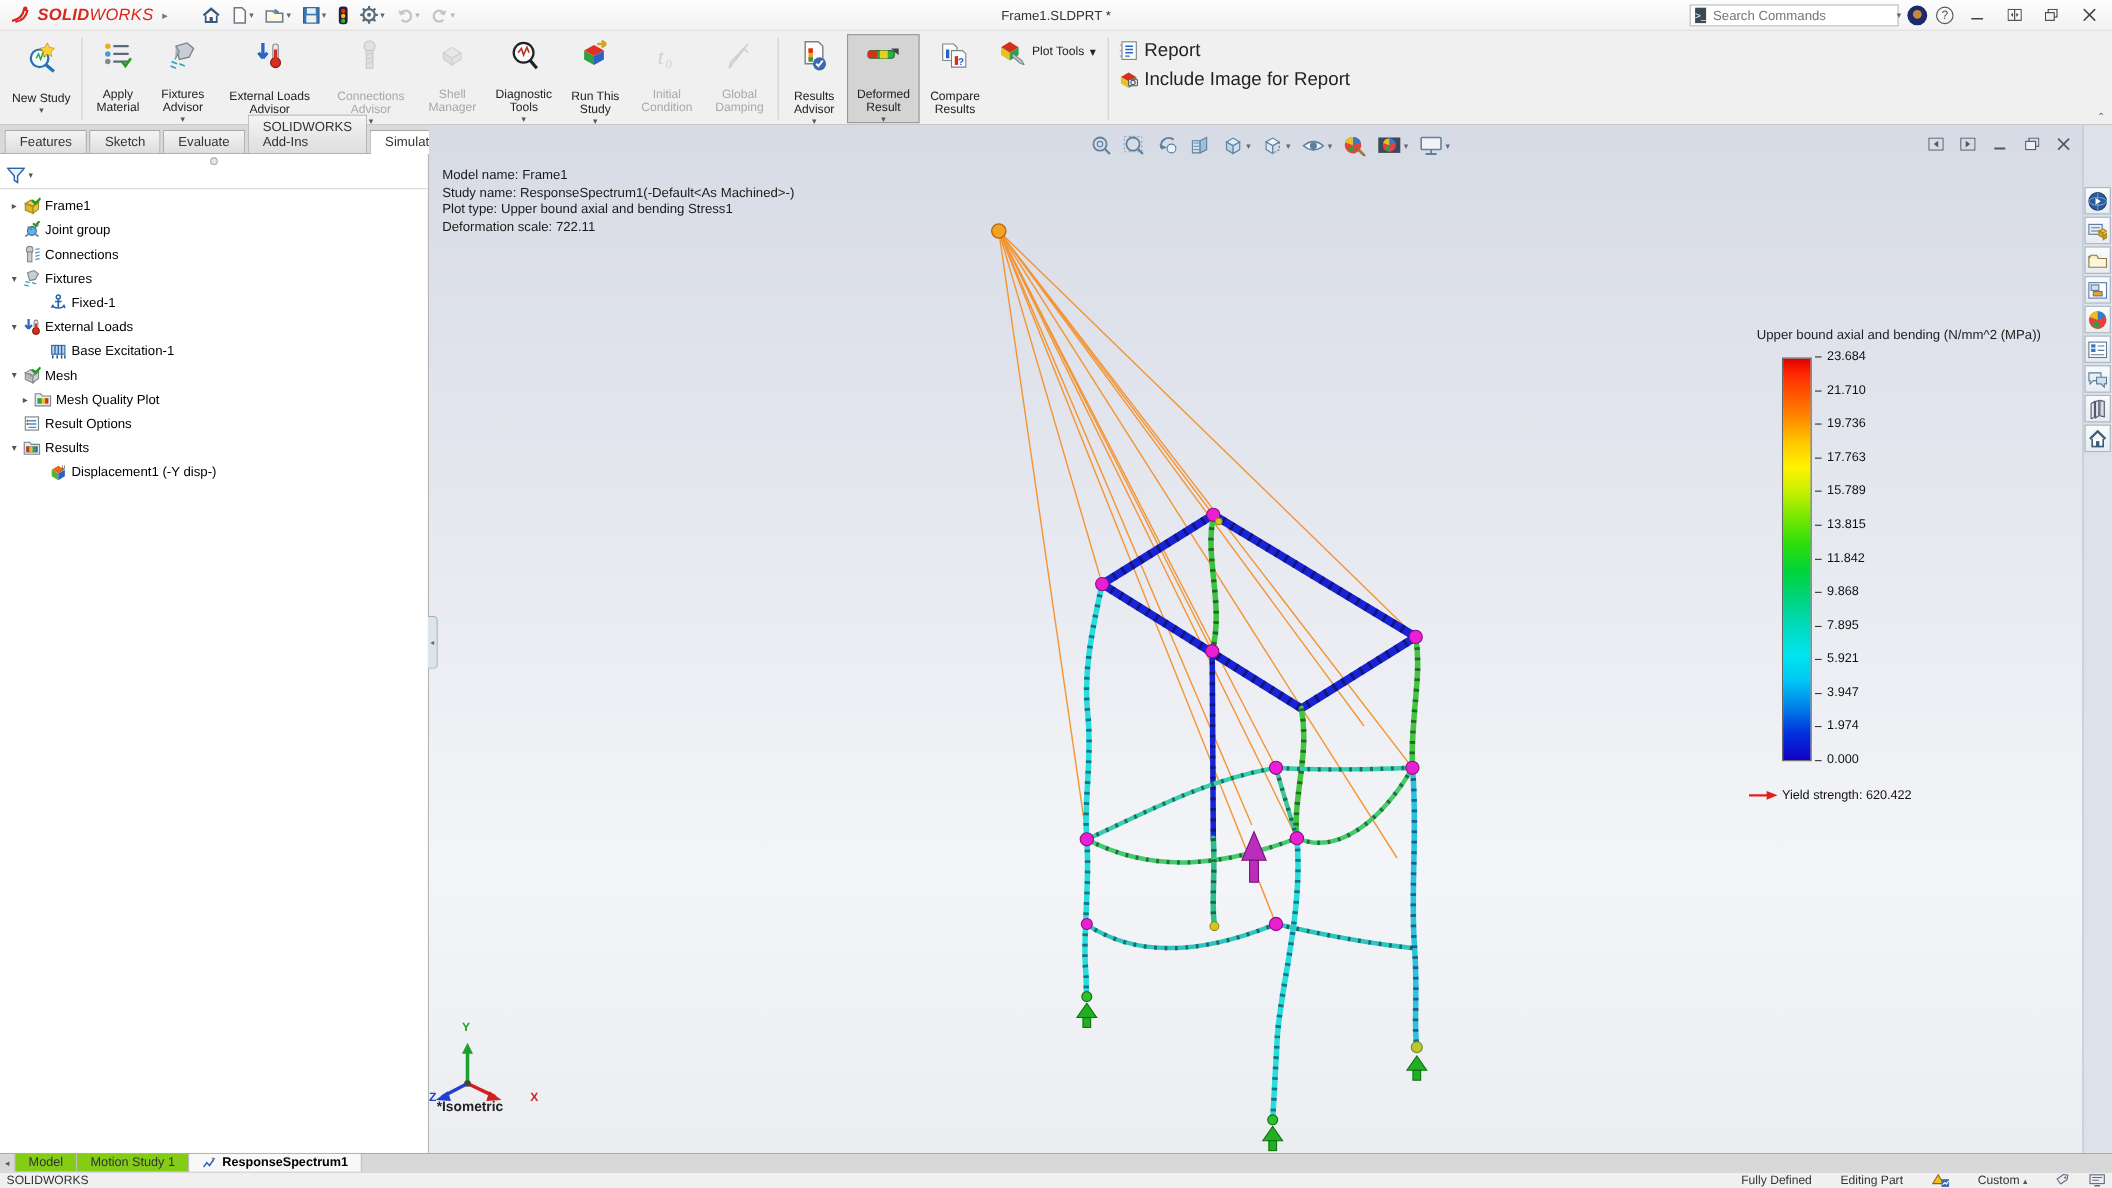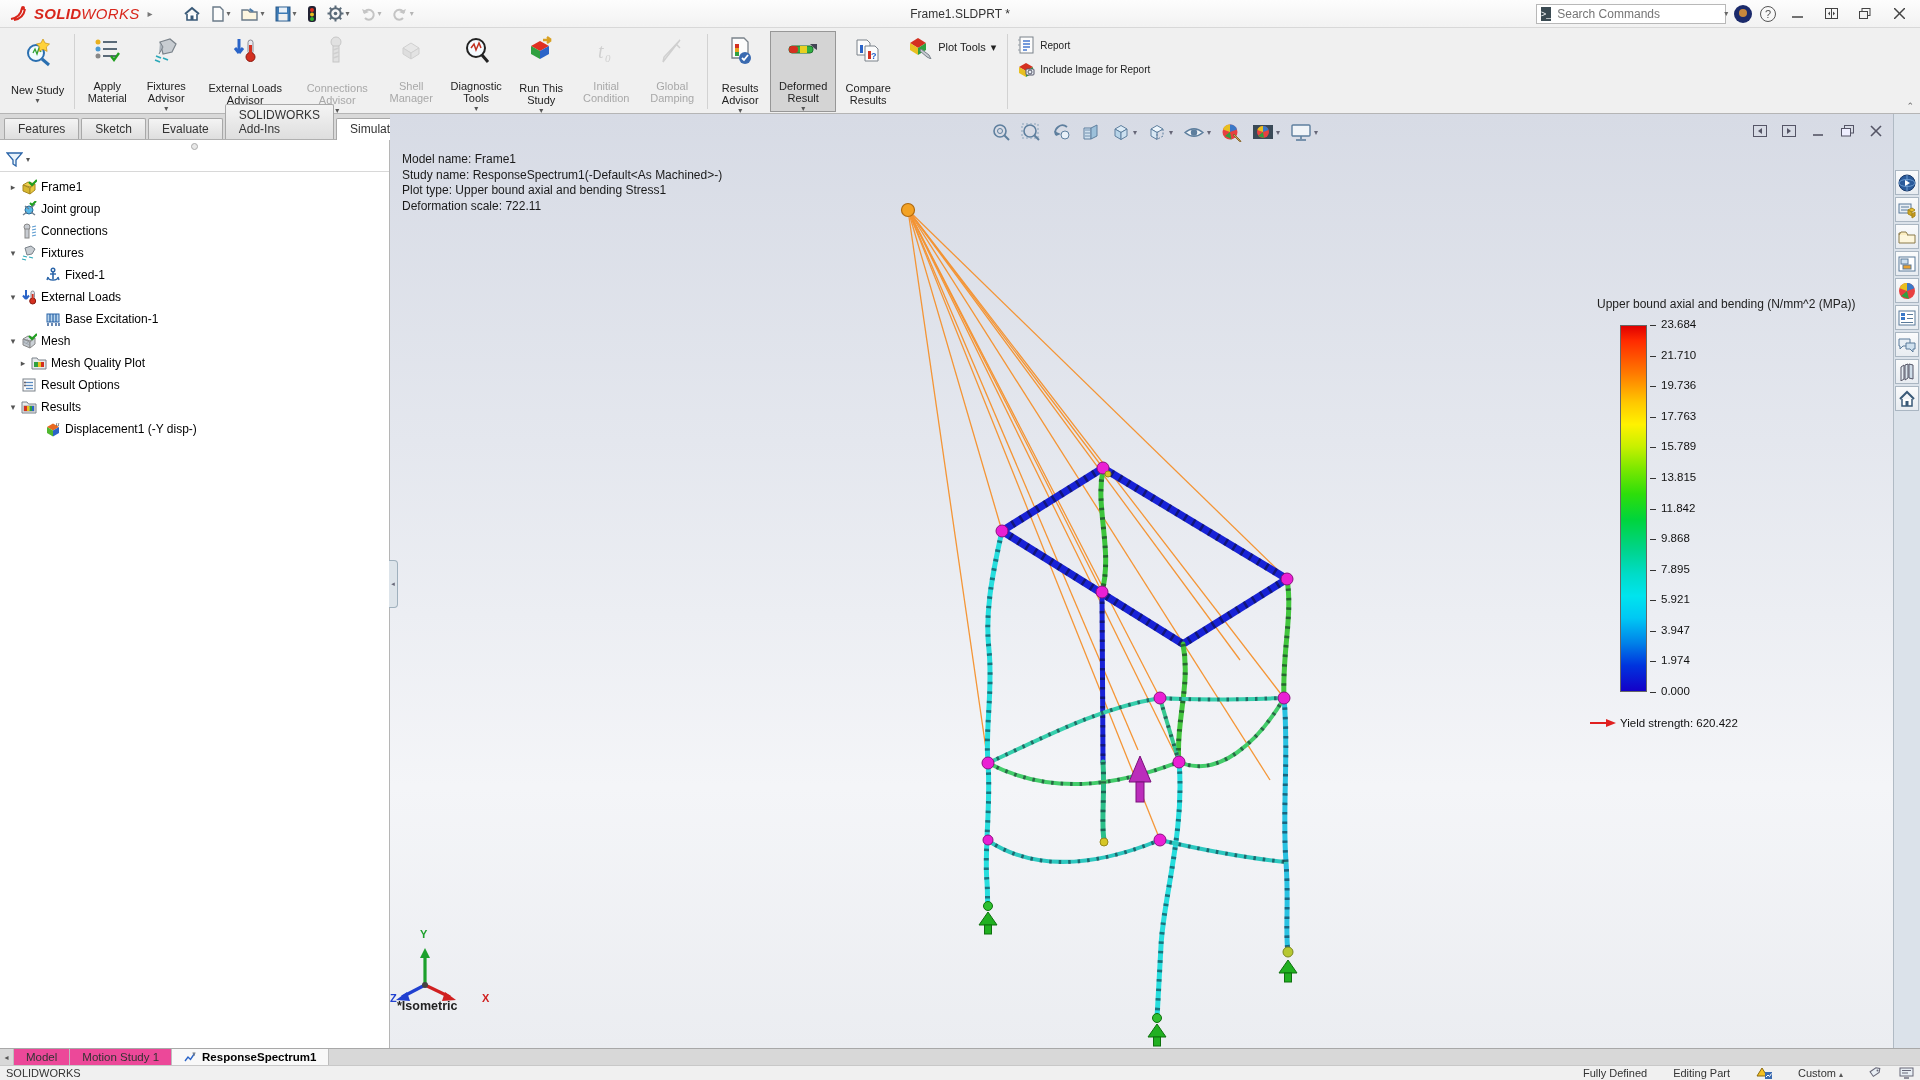--- a/index.html
+++ b/index.html
@@ -35,21 +35,21 @@
     padding:4px 5px 0 5px;margin:1px 1px;border:1px solid transparent;cursor:default;}
   .rbtn .icn{height:32px;display:flex;align-items:center;justify-content:center;}
   .rbtn .lbl{font-size:11px;line-height:12px;text-align:center;color:#222;margin-top:16px;}
   .rbtn .dd{font-size:8px;color:#555;height:10px;line-height:10px;}
   .rbtn.dis{pointer-events:none;}
   .rbtn.dis .lbl{color:#a8a8a8;}
   .rbtn.dis .icn{filter:grayscale(1);opacity:.4;}
   .rbtn.act{background:#d4d4d4;border:1px solid #979797;}
   .rsep{width:1px;background:#d2d2d2;margin:4px 3px;}
   .rside{display:flex;flex-direction:column;justify-content:flex-start;gap:6px;padding:6px 6px;}
-  .rrow{display:flex;align-items:center;gap:5px;font-size:10px;color:#222;}
+  .rrow{display:flex;align-items:center;gap:5px;font-size:17px;color:#222;}
   .plotbtn{display:flex;align-items:center;gap:5px;padding:0 6px;margin:4px 2px;height:26px;align-self:flex-start;font-size:11px;}
   .ribbon-collapse{position:absolute;right:6px;bottom:2px;font-size:9px;color:#666;}
 
   
   .content{position:relative;width:1920px;height:934px;display:flex;}
   .leftcol{width:390px;display:flex;flex-direction:column;}
   .cmdtabs{height:26px;background:#d9d9d9;display:flex;align-items:flex-end;padding-left:4px;border-bottom:1px solid #b0b0b0;}
   .ctab{padding:3px 13px;font-size:12px;color:#333;background:linear-gradient(#f4f4f4,#dedede);
     border:1px solid #a8a8a8;border-bottom:none;margin-right:2px;border-radius:2px 2px 0 0;}
   .ctab.active{background:#fff;position:relative;top:1px;padding-bottom:4px;}
@@ -95,21 +95,21 @@
   
   .taskpane{width:27px;background:#dbe2ea;border-left:1px solid #b0bac4;display:flex;flex-direction:column;align-items:center;padding-top:56px;gap:2px;}
   .tpbtn{width:24px;height:25px;background:linear-gradient(#fafbfc,#e8ecf1);border:1px solid #aab6c2;
     display:flex;align-items:center;justify-content:center;}
   .docwin{position:absolute;right:34px;top:8px;display:flex;gap:9px;z-index:6;}
   .dwbtn{width:20px;height:18px;display:flex;align-items:center;justify-content:center;}
 
   
   .sheettabs{height:17px;background:#d8d8d8;border-top:1px solid #a8a8a8;display:flex;align-items:stretch;font-size:11.5px;}
   .stnav{width:14px;display:flex;align-items:center;justify-content:center;font-size:8px;color:#555;border-right:1px solid #bdbdbd;}
-  .stab{display:flex;align-items:center;gap:4px;padding:0 12px;color:#333;border-right:1px solid #bdbdbd;background:#ec4899;}
+  .stab{display:flex;align-items:center;gap:4px;padding:0 12px;color:#333;border-right:1px solid #bdbdbd;background:#84cc16;}
   .stab.active{background:#f8f8f8;font-weight:bold;color:#000;}
   .statusbar{height:15px;background:#f0f0f0;border-top:1px solid #c8c8c8;display:flex;align-items:center;
     font-size:11px;color:#333;padding:0 6px;gap:26px;}
   .sb-right{margin-left:auto;display:flex;align-items:center;gap:26px;}
 </style>
 </head>
 <body>
 
 <div id="app">
 

